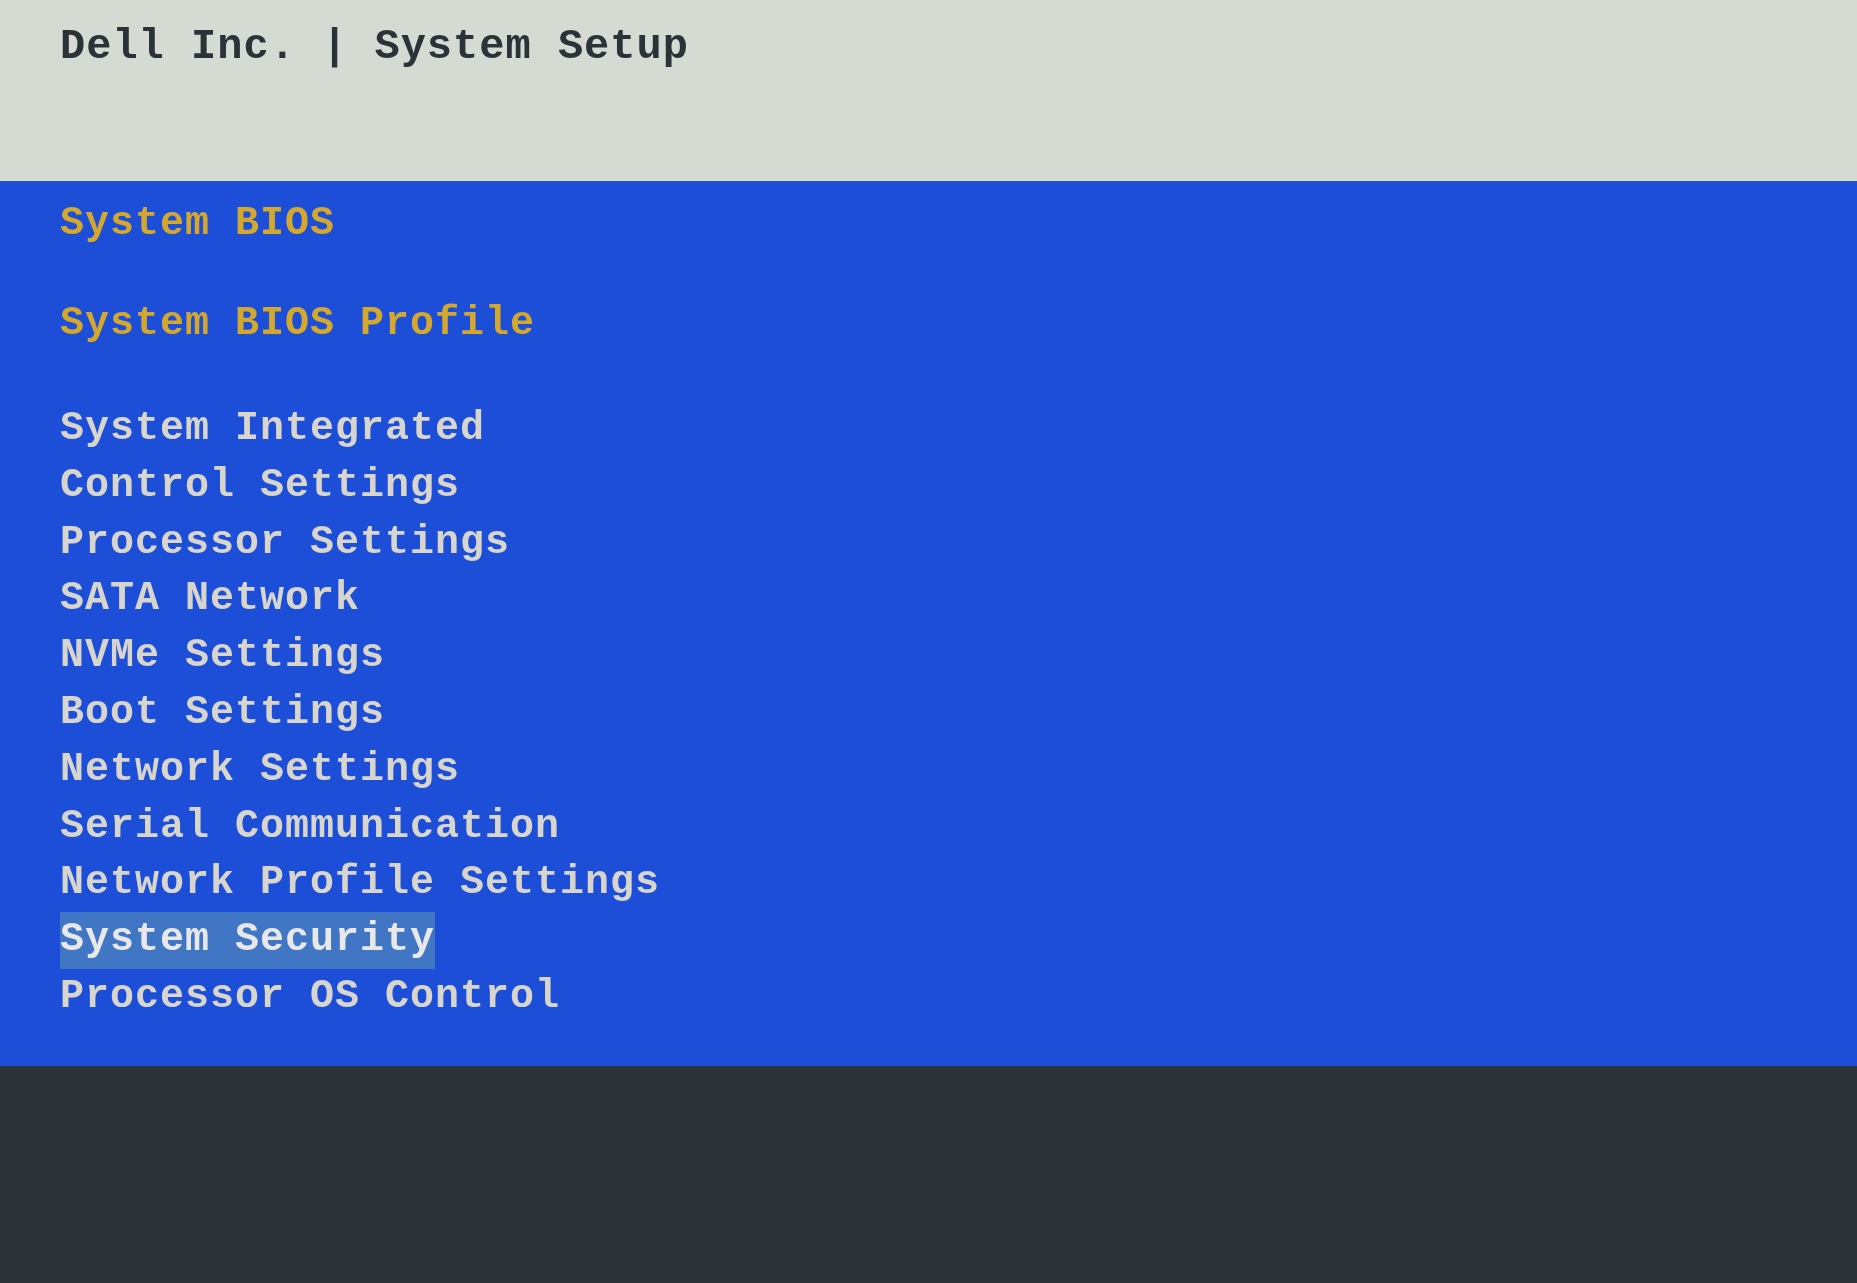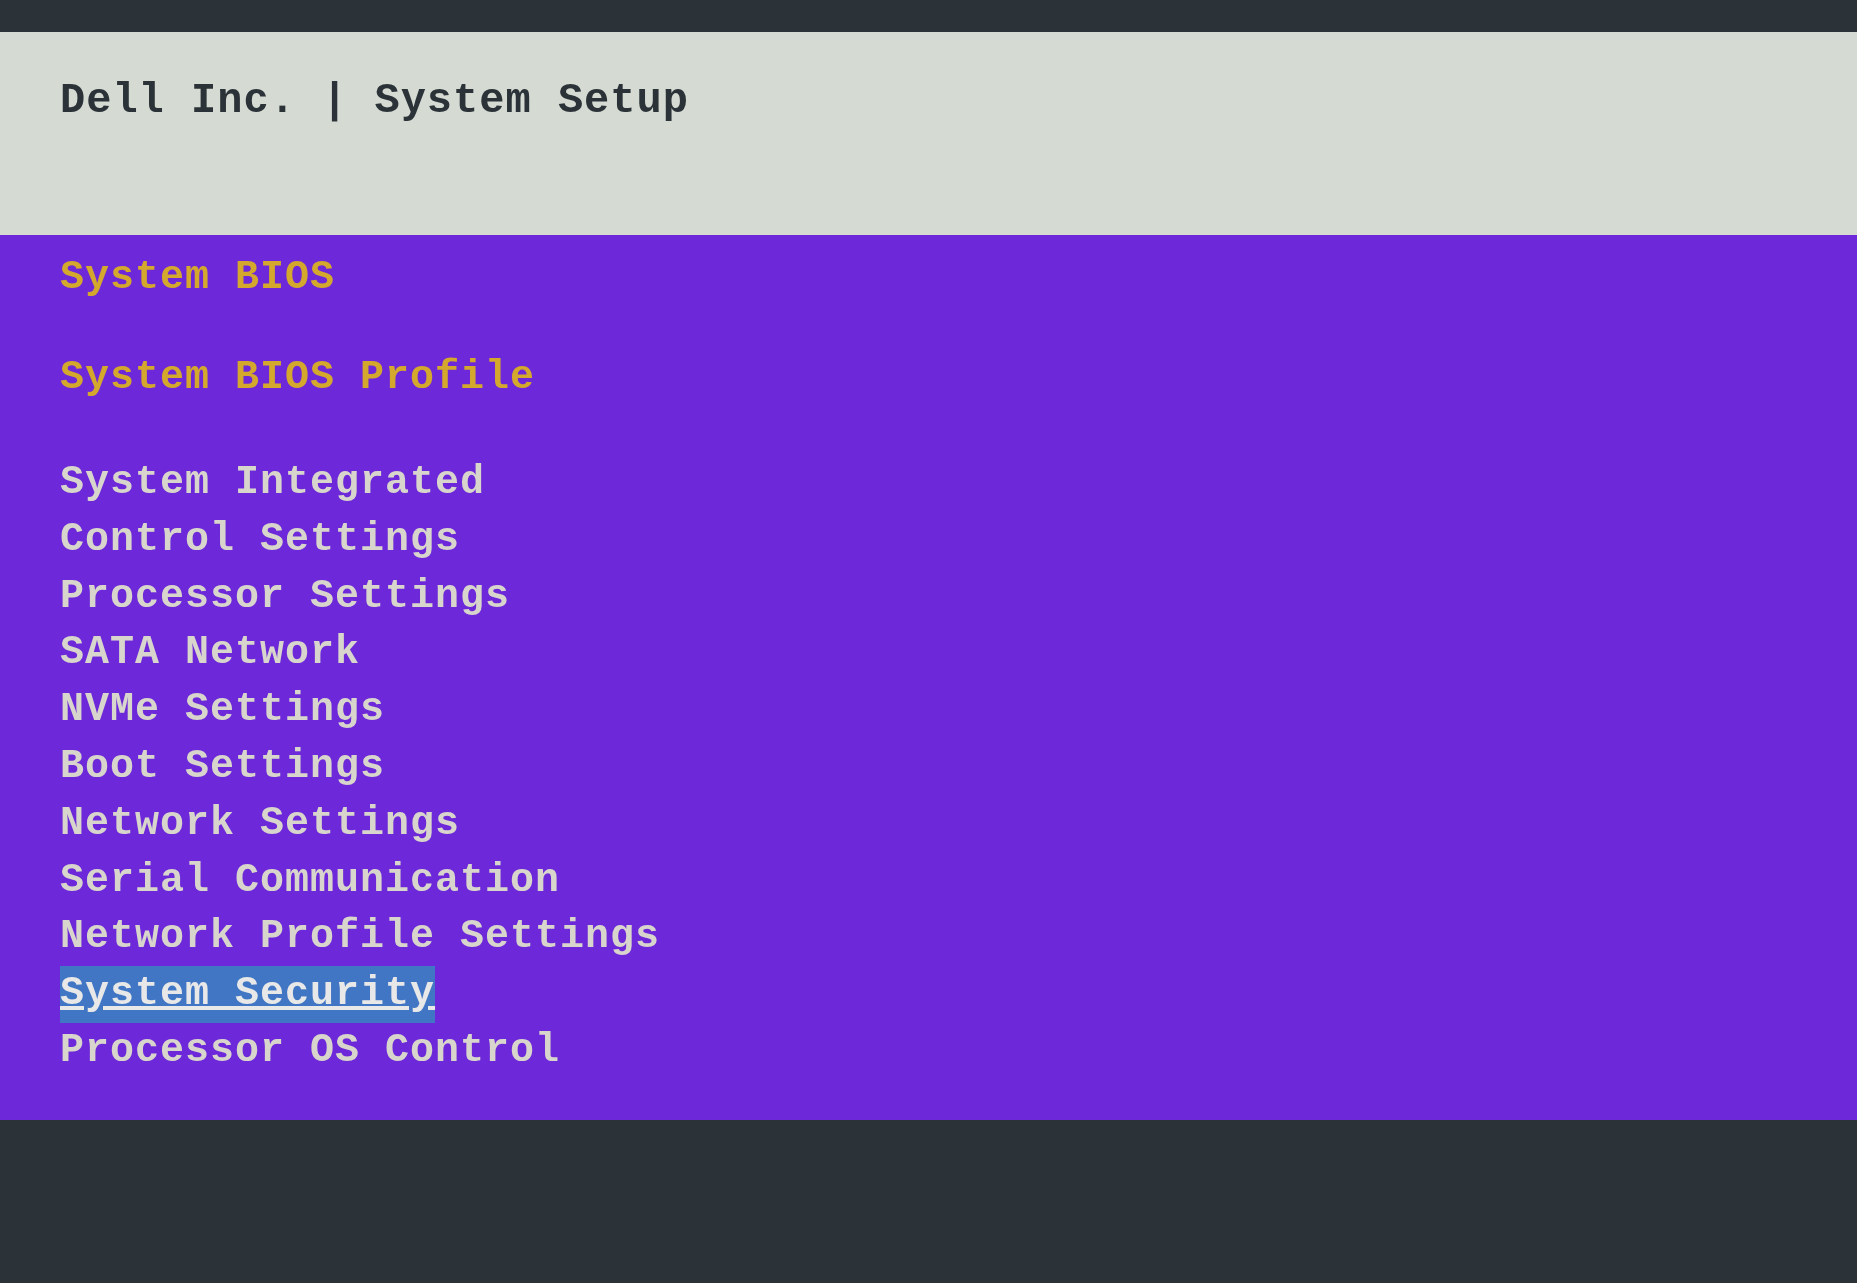--- a/index.html
+++ b/index.html
@@ -12,33 +12,32 @@
       font-family: "Consolas", "Courier New", monospace;
       font-weight: bold;
       background: #2c3338;
       width: 1857px;
       height: 1283px;
       overflow: hidden;
     }
     
     .header-bar {
       background: #d5dbd3;
-      padding: 45px 0 110px 60px;
-      margin-top: 32px;
+      padding: 23px 0 110px 60px;
     }
     
     .header-title {
       color: #2c3338;
       font-size: 42px;
       font-weight: bold;
       letter-spacing: 1px;
     }
     
     .content-area {
-      background: #6d28d9;
+      background: #1d4ed8;
       padding: 20px 60px 40px 60px;
     }
     
     .section-title {
       color: #d4a82d;
       font-size: 40px;
       font-weight: bold;
       margin-bottom: 55px;
       letter-spacing: 1px;
     }
@@ -65,21 +64,20 @@
       display: inline-block;
     }
     
     .menu-item-wrapper {
       display: block;
     }
     
     .menu-item.selected {
       background: #4176c4;
       color: #e8e8e8;
-      text-decoration: underline;
     }
   </style>
 </head>
 <body>
 
 <div class="header-bar">
   <div class="header-title">Dell Inc. | System Setup</div>
 </div>
 
 <div class="content-area">

